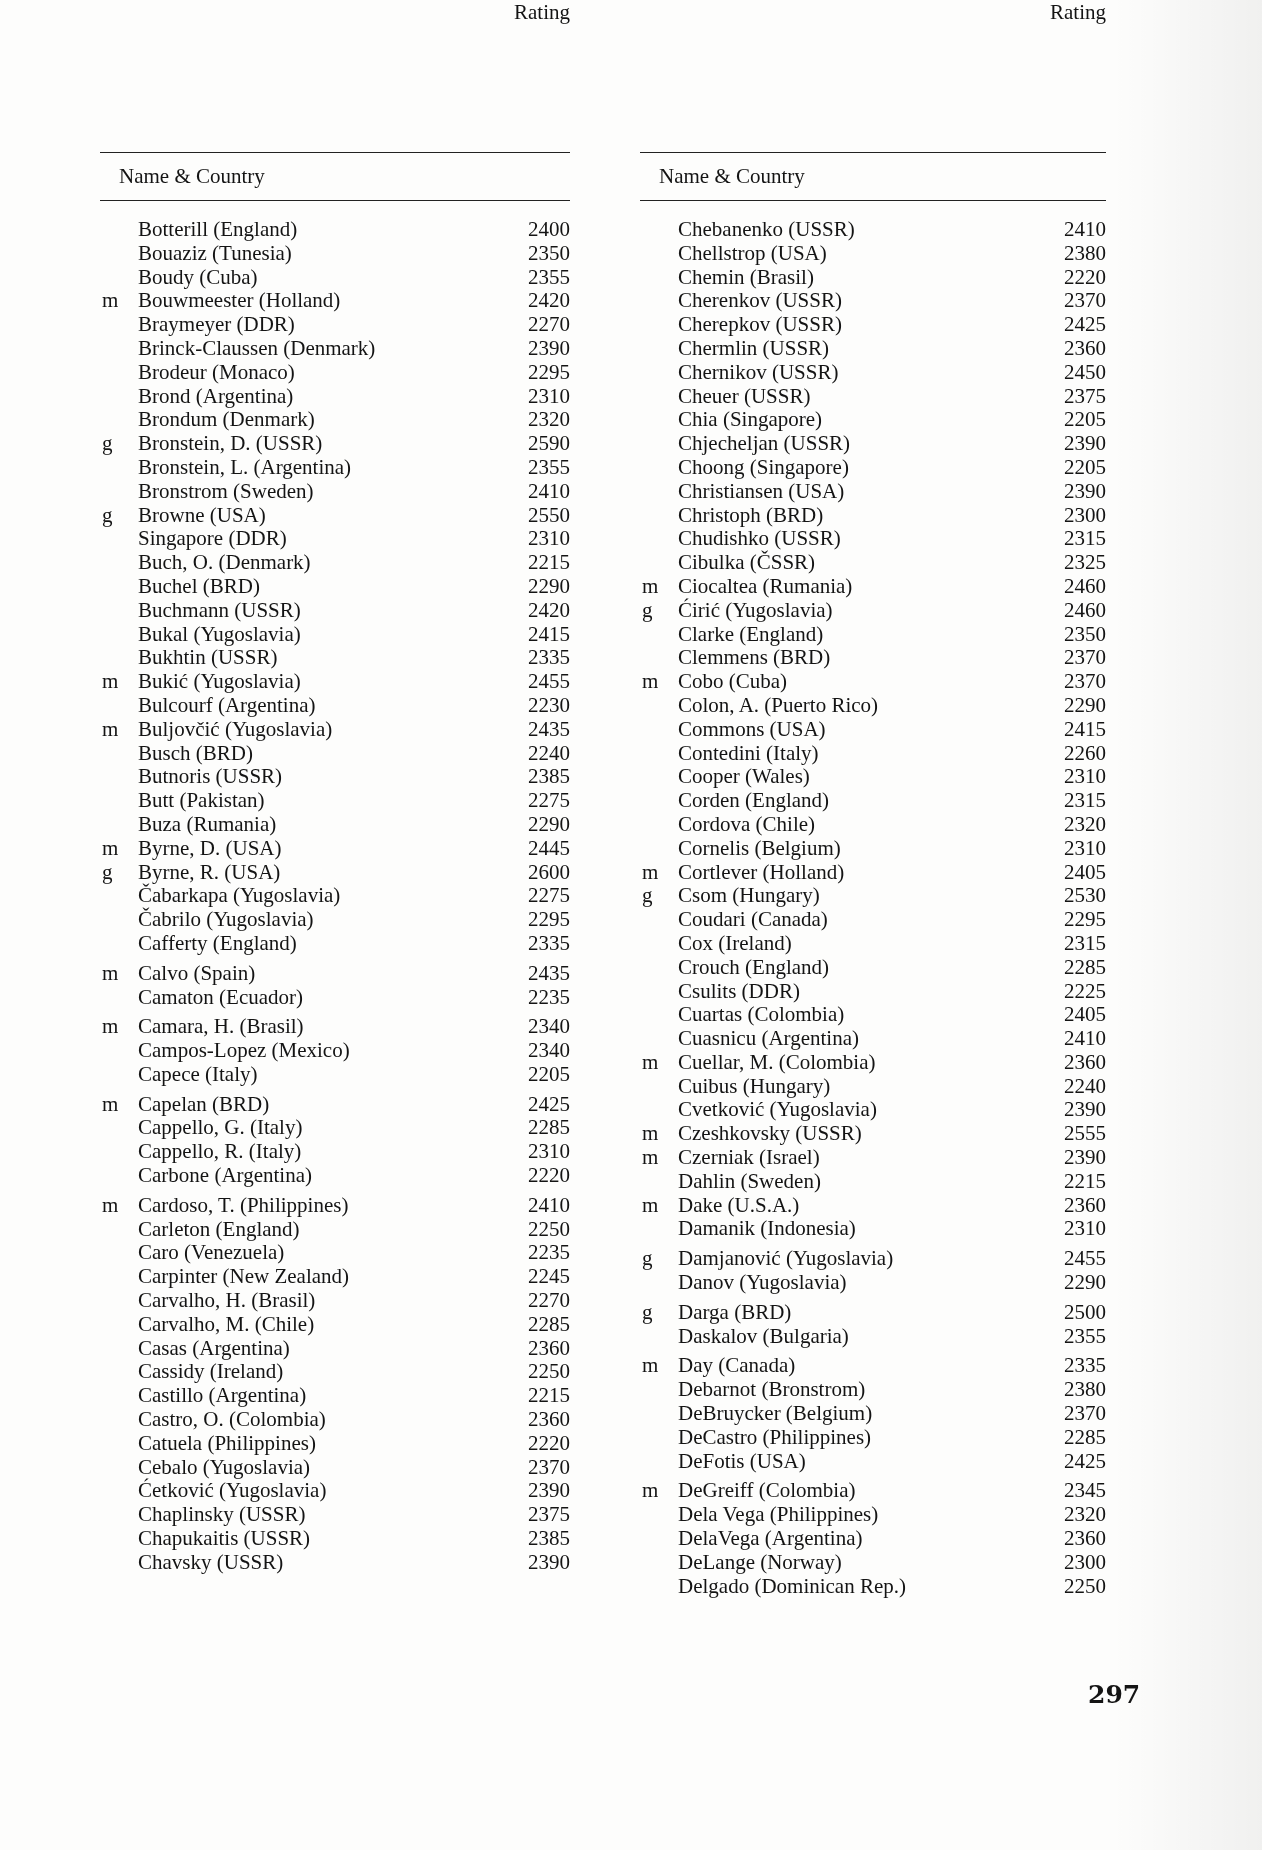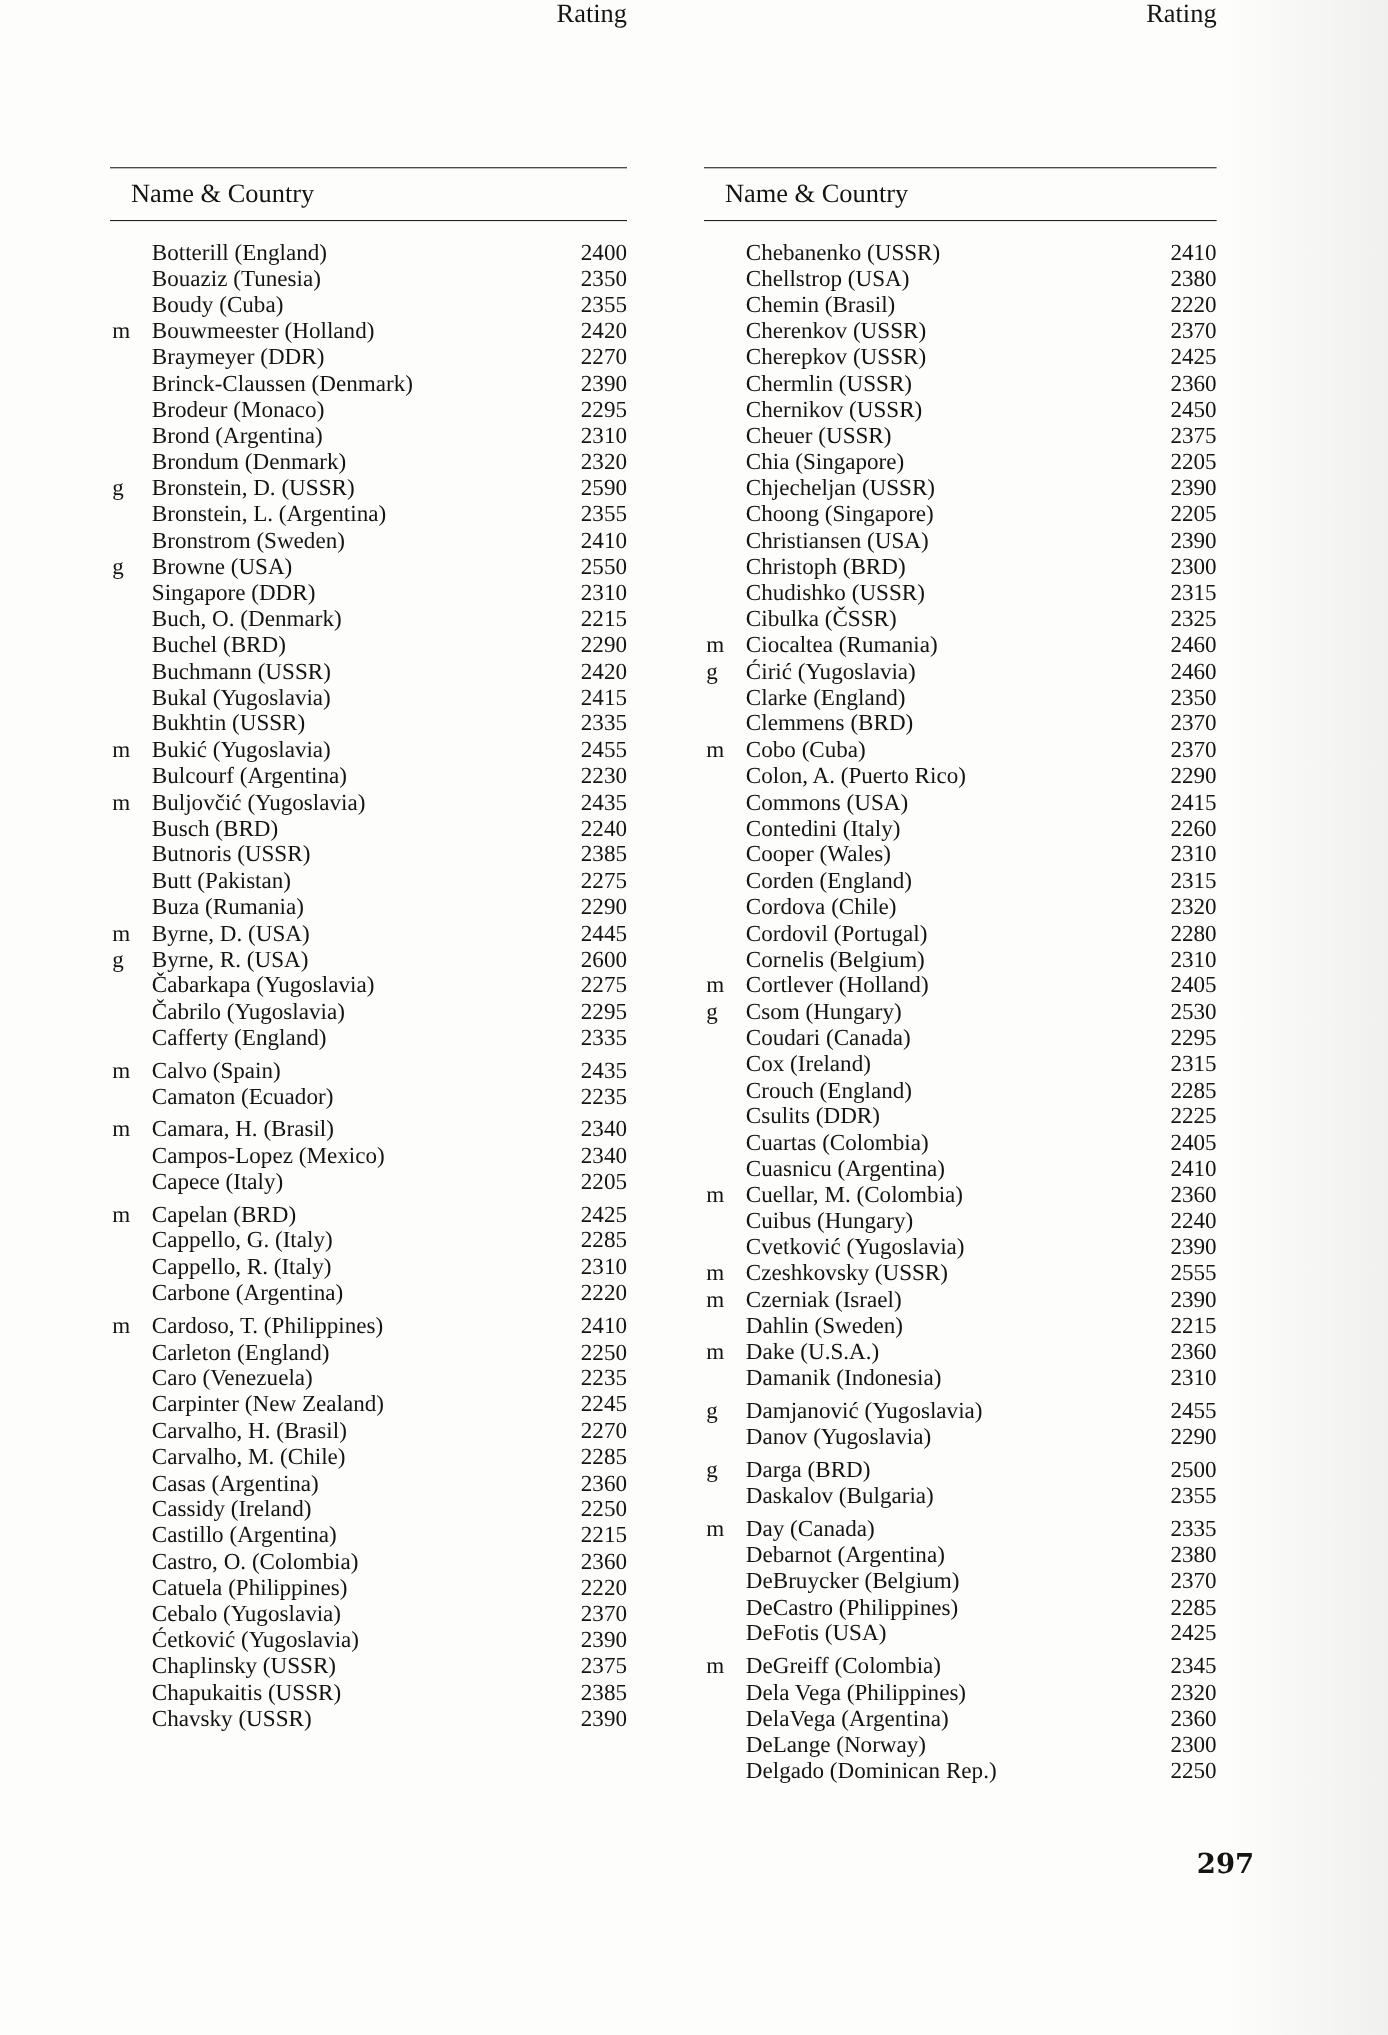--- a/index.html
+++ b/index.html
@@ -7,21 +7,21 @@
     width:1262px; height:1850px; background:#fdfdfc; position:relative; overflow:hidden;
     font-family:"Liberation Serif","DejaVu Serif",serif; color:#141414;
   }
   .col { position:absolute; top:0; }
   .col-left { left:100px; width:470px; }
   .col-right { left:640px; width:466px; }
   .rule { position:absolute; left:0; right:0; height:0; border-top:1.6px solid #222; }
   .rule.top { top:152px; }
   .rule.bottom { top:200px; }
   .col-left .rule { left:0; }
-  .hdr { position:absolute; top:164px; font-size:24px; }
+  .hdr { position:absolute; top:164px; font-size:21px; }
   .hdr.name { left:0;margin-left:19px; }
   .hdr.rating { right:0; }
   .rows { position:absolute; top:218px; left:0; right:0; }
   .row { position:relative; height:23.8px; line-height:23.8px; font-size:21px; white-space:nowrap; }
   .row.gap { margin-top:6px; }
   .prefix { position:absolute; left:2px; top:0; }
   .entry { position:absolute; left:38px; top:0; }
   .rating { position:absolute; right:0; top:0; }
   .page-number {
     position:absolute; left:1088px; top:1680px; font-size:25px; font-weight:bold;
@@ -453,25 +453,20 @@
         <span class="entry">Corden (England)</span>
         <span class="rating">2315</span>
       </div>
       <div class="row">
         <span class="prefix"></span>
         <span class="entry">Cordova (Chile)</span>
         <span class="rating">2320</span>
       </div>
       <div class="row">
         <span class="prefix"></span>
-        <span class="entry">Cordovil (Portugal)</span>
-        <span class="rating">2280</span>
-      </div>
-      <div class="row">
-        <span class="prefix"></span>
         <span class="entry">Cornelis (Belgium)</span>
         <span class="rating">2310</span>
       </div>
       <div class="row">
         <span class="prefix">m</span>
         <span class="entry">Cortlever (Holland)</span>
         <span class="rating">2405</span>
       </div>
       <div class="row">
         <span class="prefix">g</span>
@@ -568,21 +563,21 @@
         <span class="entry">Daskalov (Bulgaria)</span>
         <span class="rating">2355</span>
       </div>
       <div class="row gap">
         <span class="prefix">m</span>
         <span class="entry">Day (Canada)</span>
         <span class="rating">2335</span>
       </div>
       <div class="row">
         <span class="prefix"></span>
-        <span class="entry">Debarnot (Argentina)</span>
+        <span class="entry">Debarnot (Bronstrom)</span>
         <span class="rating">2380</span>
       </div>
       <div class="row">
         <span class="prefix"></span>
         <span class="entry">DeBruycker (Belgium)</span>
         <span class="rating">2370</span>
       </div>
       <div class="row">
         <span class="prefix"></span>
         <span class="entry">DeCastro (Philippines)</span>

